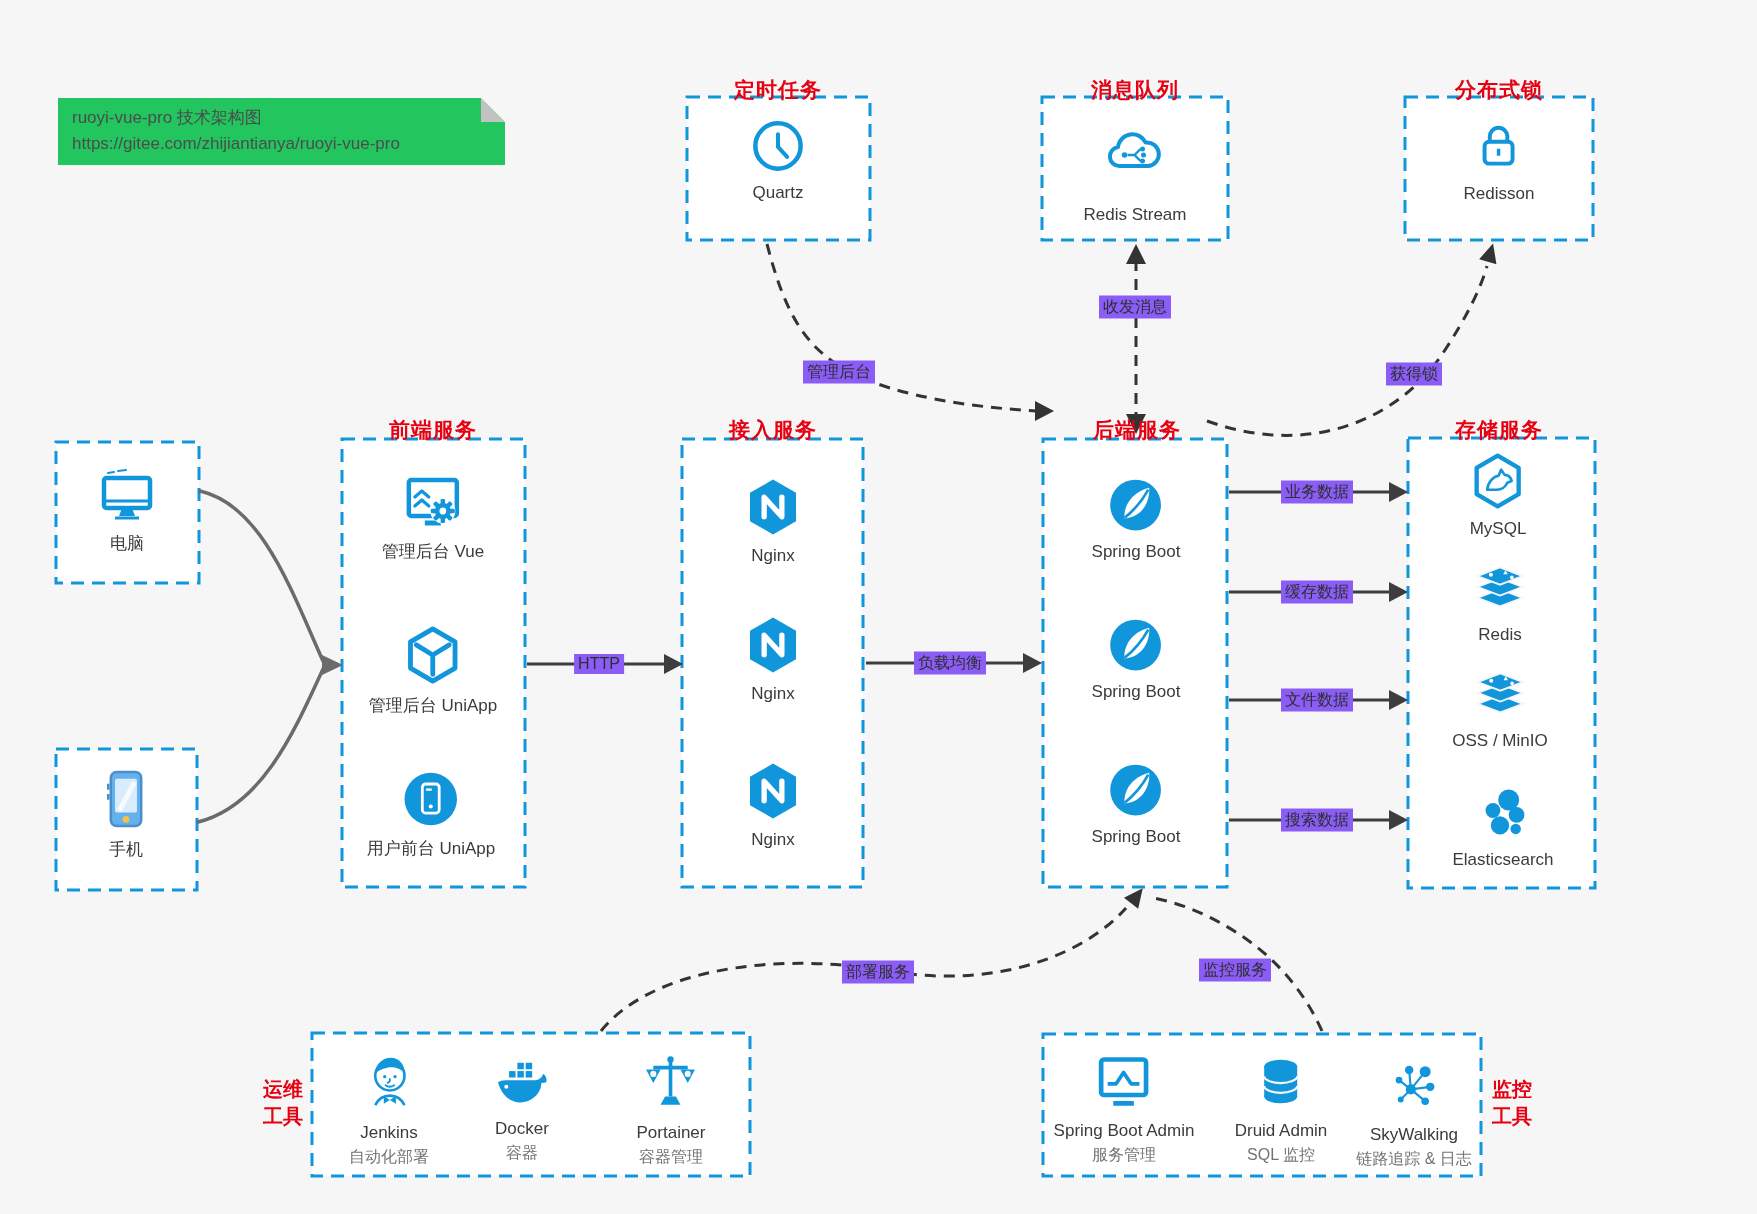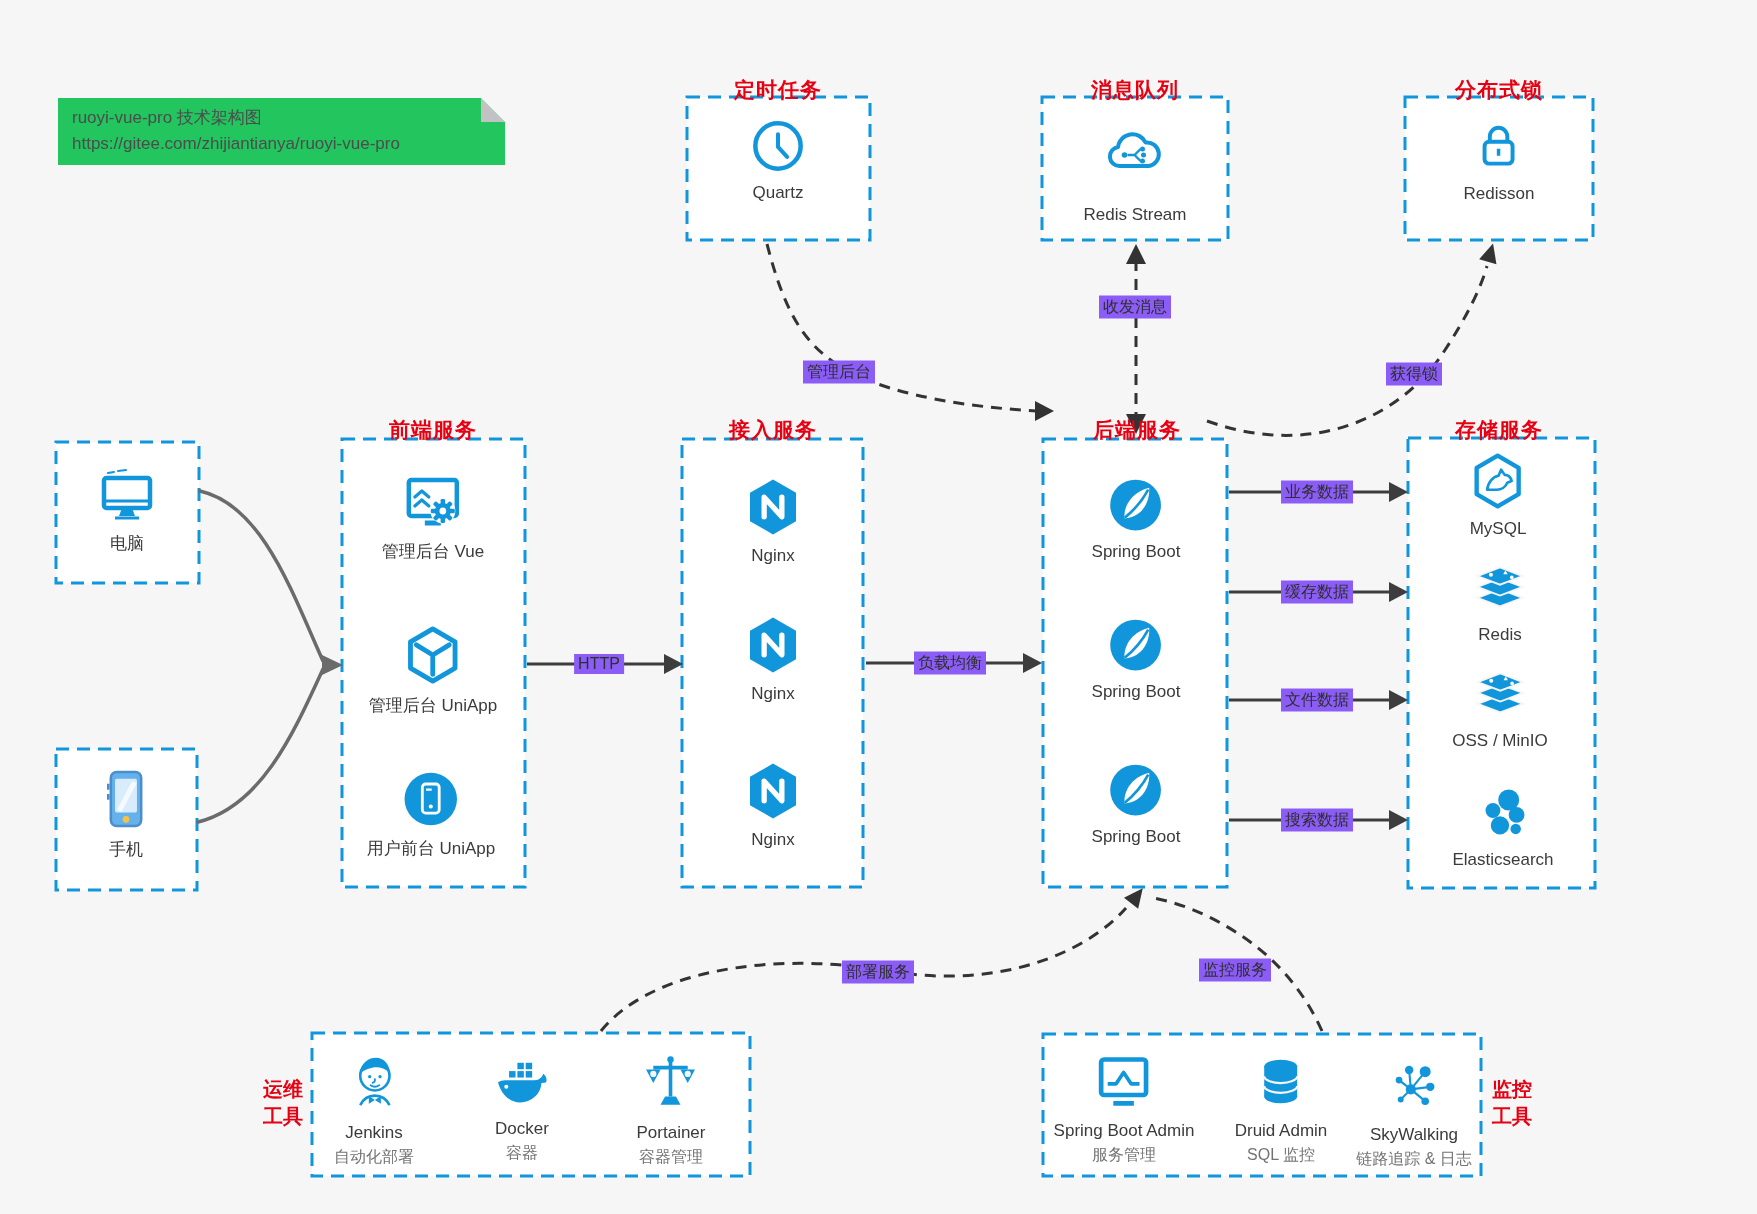--- a/index.html
+++ b/index.html
@@ -311,21 +311,21 @@
         <circle cx="38" cy="16" r="12"></circle>
         <circle cx="20" cy="28" r="8.5"></circle>
         <circle cx="47" cy="33" r="9"></circle>
         <circle cx="28" cy="45" r="10.5"></circle>
         <circle cx="46" cy="49" r="6"></circle>
       </g>
     </svg>
     <span class="nlabel">Elasticsearch</span>
   </div>
 
-  <div class="node" style="left:374px;top:1050px;">
+  <div class="node" style="left:389px;top:1050px;">
     <svg width="56" height="62" viewBox="0 0 64 72">
       <circle cx="33" cy="30" r="17" fill="none" stroke="#1296db" stroke-width="3"></circle>
       <path d="M16 28 C16 14 27 9 34 9 C44 9 50 17 50 26 C44 21 37 19 30 20.5 C24 22 18 24 16 28 Z" fill="#1296db"></path>
       <circle cx="27" cy="31" r="1.9" fill="#1296db"></circle>
       <circle cx="39" cy="31" r="1.9" fill="#1296db"></circle>
       <path d="M33 34 c0.5 3 -1.5 4 -2.5 4 M28 41 c3 2 7 2 10 0" stroke="#1296db" stroke-width="2.2" fill="none" stroke-linecap="round"></path>
       <path d="M16 64 c4 -8 9 -11 17 -11 c8 0 13 3 17 11" stroke="#1296db" stroke-width="3" fill="none"></path>
       <path d="M33 58 l-7 -4.5 v9 z M33 58 l7 -4.5 v9 z" fill="#1296db"></path>
     </svg>
     <span class="nname">Jenkins</span>

